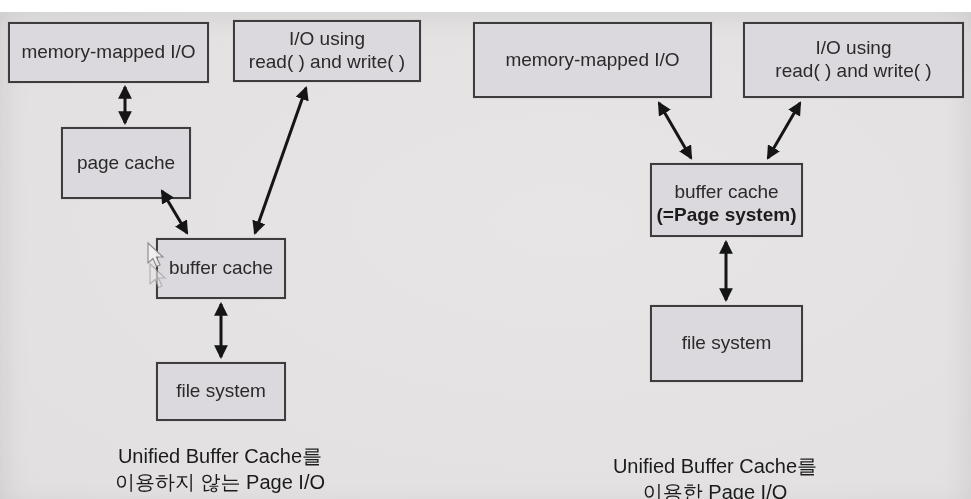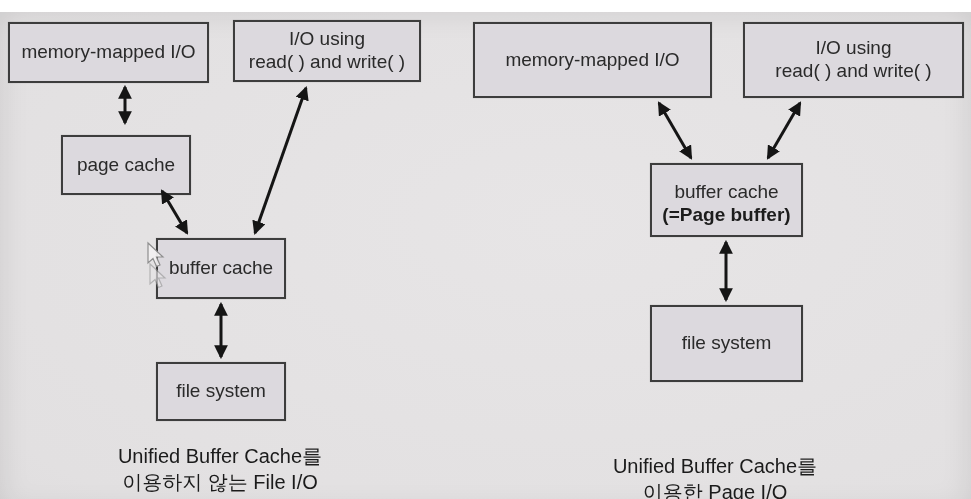--- a/index.html
+++ b/index.html
@@ -30,21 +30,21 @@
     line-height: 1.2;
     color: #2a2a2a;
     box-shadow: 0 0 1px rgba(0,0,0,0.25);
   }
 
   .box .bold { font-weight: bold; color: #1c1c1c; }
 
   
   #l-mmio   { left: 8px;   top: 10px;  width: 201px; height: 61px; }
   #l-iorw   { left: 233px; top: 8px;   width: 188px; height: 62px; }
-  #l-page   { left: 61px;  top: 123px; width: 130px; height: 60px; }
+  #l-page   { left: 61px;  top: 115px; width: 130px; height: 72px; }
   #l-buff   { left: 156px; top: 226px; width: 130px; height: 61px; }
   #l-fs     { left: 156px; top: 350px; width: 130px; height: 59px; }
 
   
   #r-mmio   { left: 473px; top: 10px;  width: 239px; height: 76px; }
   #r-iorw   { left: 743px; top: 10px;  width: 221px; height: 76px; }
   #r-buff   { left: 650px; top: 151px; width: 153px; height: 74px; justify-content: flex-end; padding-bottom: 8px; }
   #r-fs     { left: 650px; top: 293px; width: 153px; height: 77px; }
 
   .caption {
@@ -91,29 +91,29 @@
 
   <div class="box" id="r-mmio">
     <span>memory-mapped I/O</span>
   </div>
   <div class="box" id="r-iorw">
     <span>I/O using</span>
     <span>read( ) and write( )</span>
   </div>
   <div class="box" id="r-buff">
     <span>buffer cache</span>
-    <span class="bold">(=Page buffer)</span>
+    <span class="bold">(=Page system)</span>
   </div>
   <div class="box" id="r-fs">
     <span>file system</span>
   </div>
 
   <div class="caption" id="caption-left">
     <div>Unified Buffer Cache를</div>
-    <div>이용하지 않는 File I/O</div>
+    <div>이용하지 않는 Page I/O</div>
   </div>
   <div class="caption" id="caption-right">
     <div>Unified Buffer Cache를</div>
     <div>이용한 Page I/O</div>
   </div>
 
   <svg class="arrows" viewBox="0 0 971 499">
     <defs>
       <marker id="ah" viewBox="0 0 10 10" refX="8.5" refY="5" markerWidth="4.6" markerHeight="4.6" orient="auto-start-reverse">
         <path d="M0,0 L10,5 L0,10 z" fill="#151515"></path>

